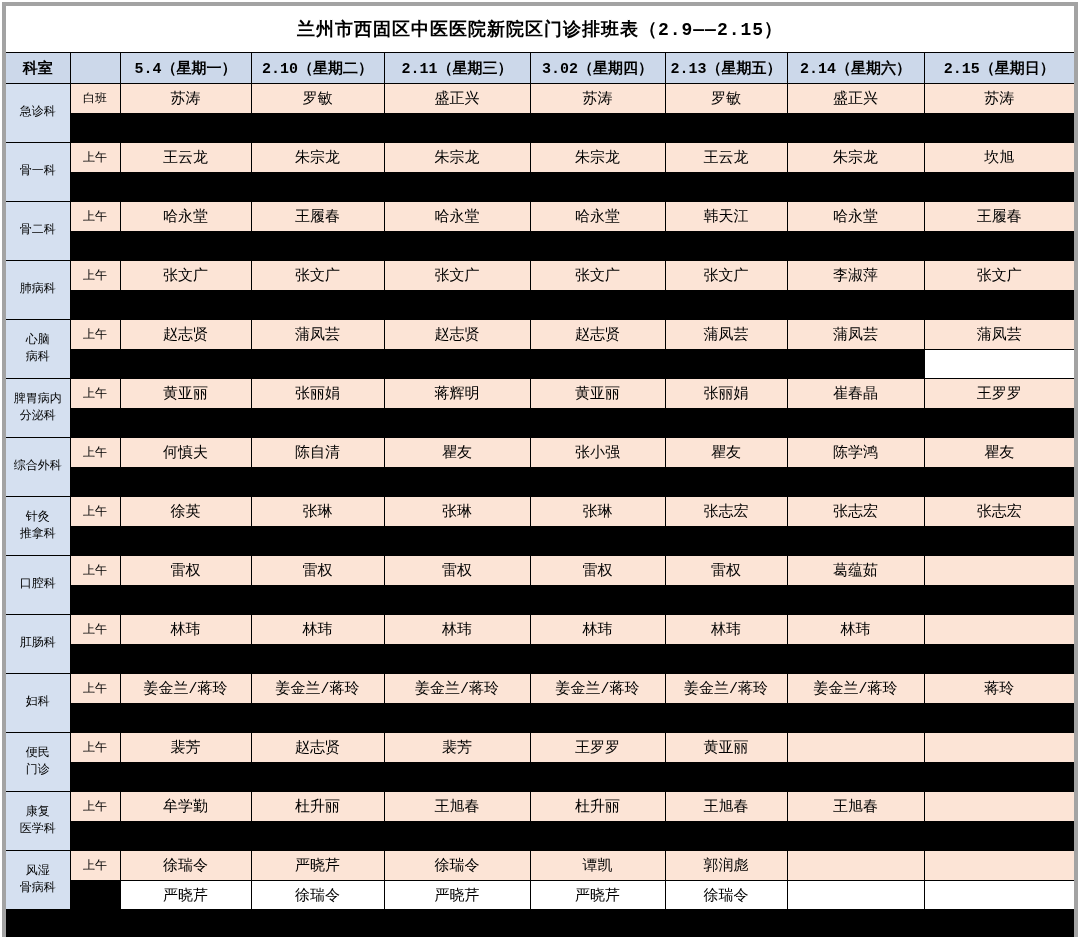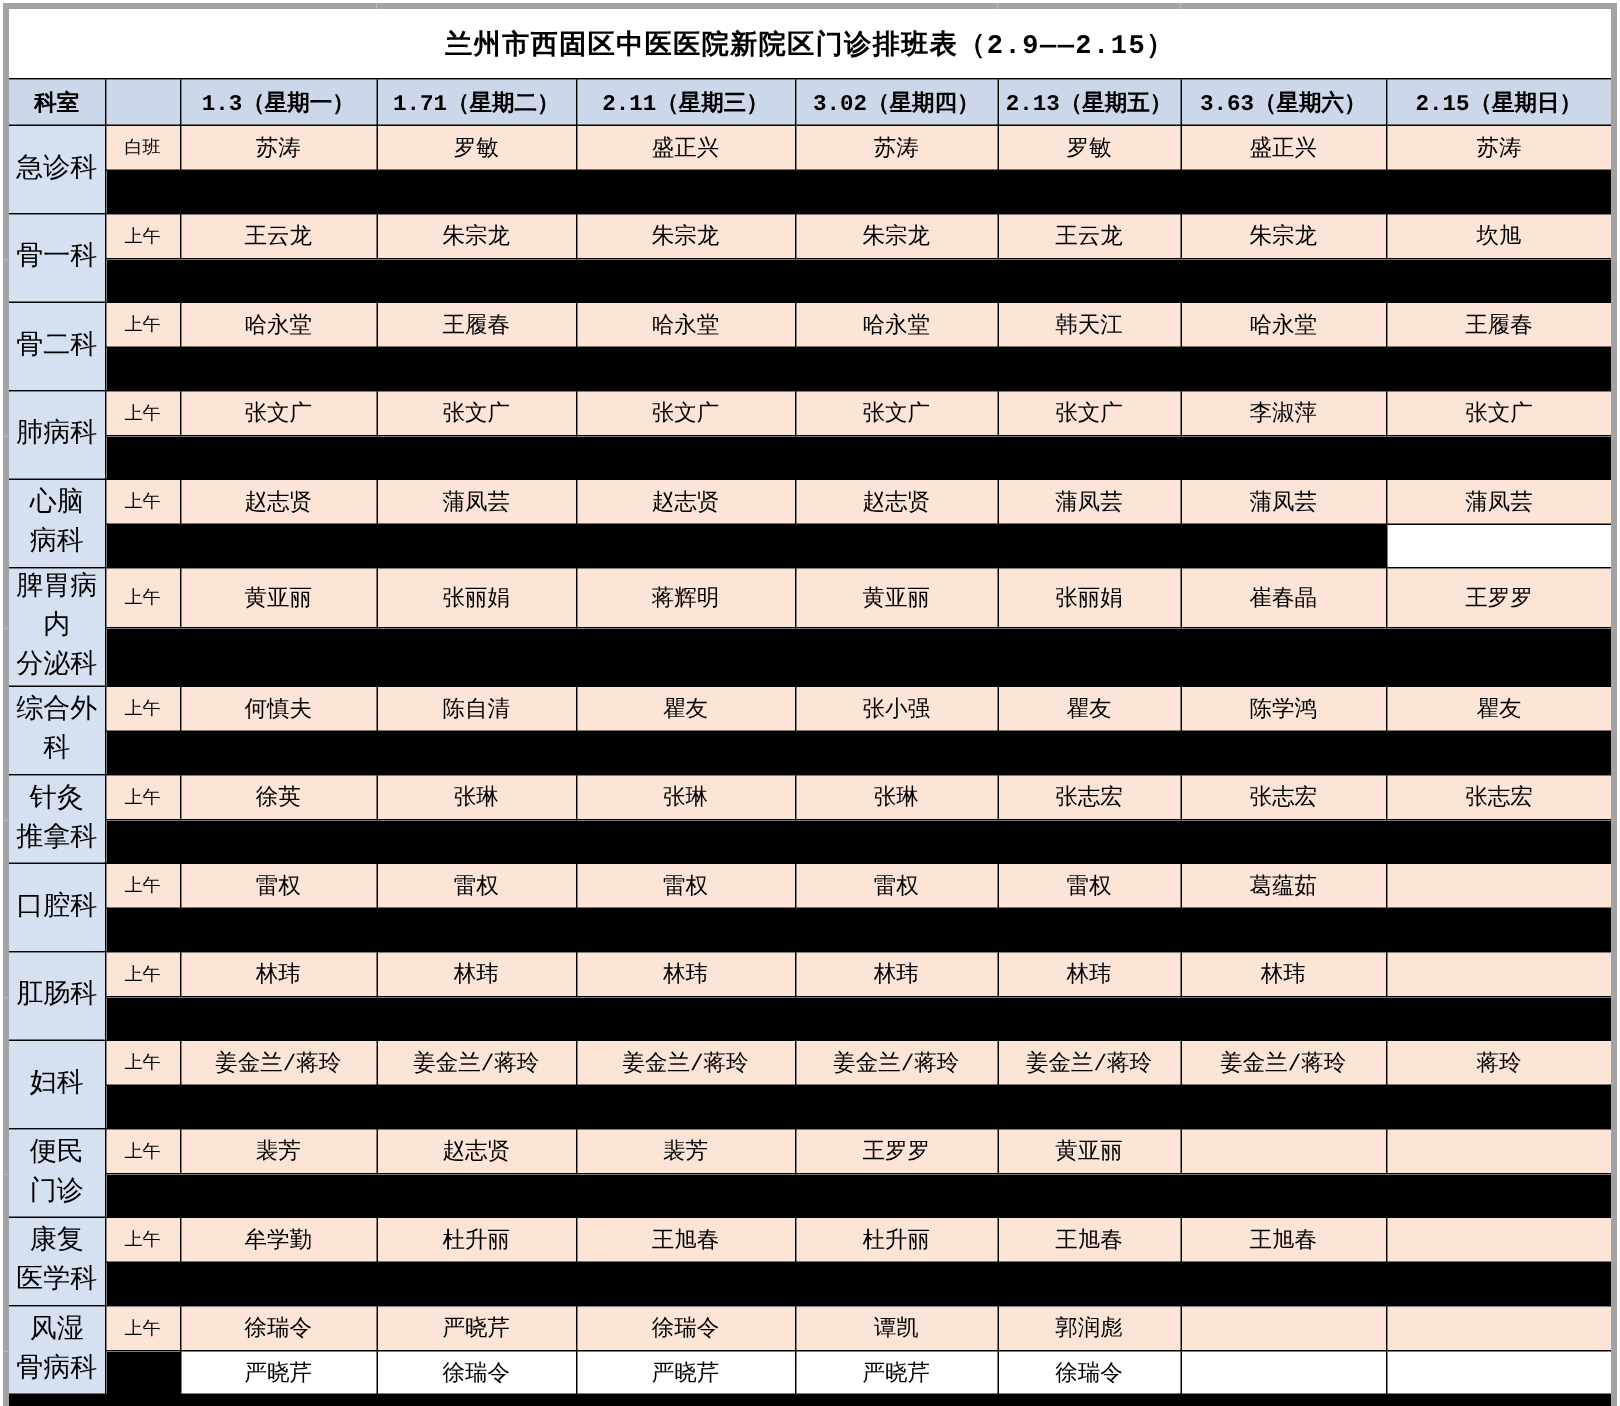--- a/index.html
+++ b/index.html
@@ -28,21 +28,21 @@
   }
   .hdr {
     height: 30px;
     background: #ccd8ea;
     font-weight: bold;
     font-size: 15px;
     margin-top: 17px;
   }
   .dept {
     background: #d5e0f0;
-    font-size: 18px;
+    font-size: 12px;
     font-weight: normal;
     white-space: pre-line;
     line-height: 1.45;
   }
   .shift {
     background: #fce4d6;
     font-size: 12px;
   }
   .cell {
     background: #fce4d6;
@@ -71,26 +71,26 @@
   </colgroup>
 
   <tbody>
         <tr>
     <td class="title-cell" colspan="9">兰州市西固区中医医院新院区门诊排班表（2.9——2.15）</td>
   </tr>
 
   <tr>
     <td class="hdr">科室</td>
     <td class="hdr"></td>
-    <td class="hdr">1.3（星期一）</td>
-    <td class="hdr">1.71（星期二）</td>
+    <td class="hdr">5.4（星期一）</td>
+    <td class="hdr">2.10（星期二）</td>
     <td class="hdr">2.11（星期三）</td>
     <td class="hdr">3.02（星期四）</td>
     <td class="hdr">2.13（星期五）</td>
-    <td class="hdr">3.63（星期六）</td>
+    <td class="hdr">2.14（星期六）</td>
     <td class="hdr">2.15（星期日）</td>
   </tr>
 
   <tr class="name-row">
     <td class="dept" rowspan="2">急诊科</td>
     <td class="shift">白班</td>
     <td class="cell">苏涛</td>
     <td class="cell">罗敏</td>
     <td class="cell">盛正兴</td>
     <td class="cell">苏涛</td>

